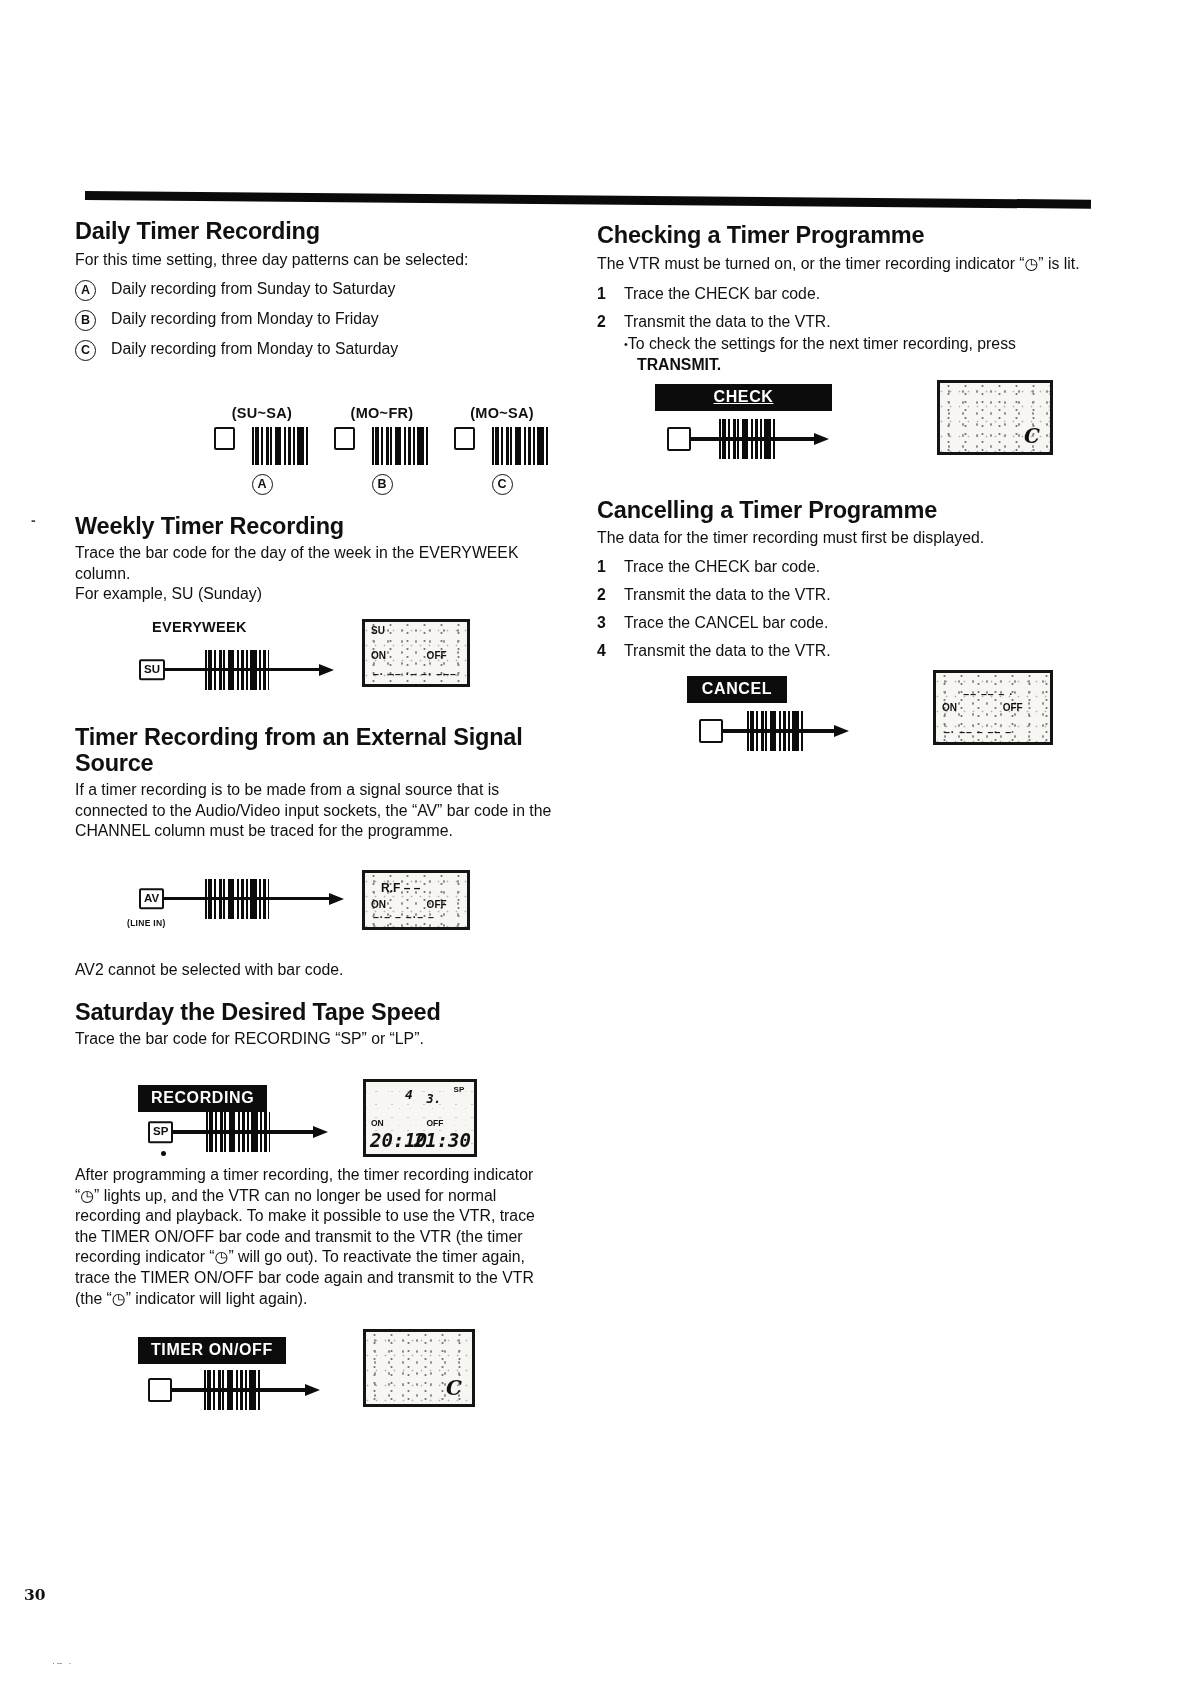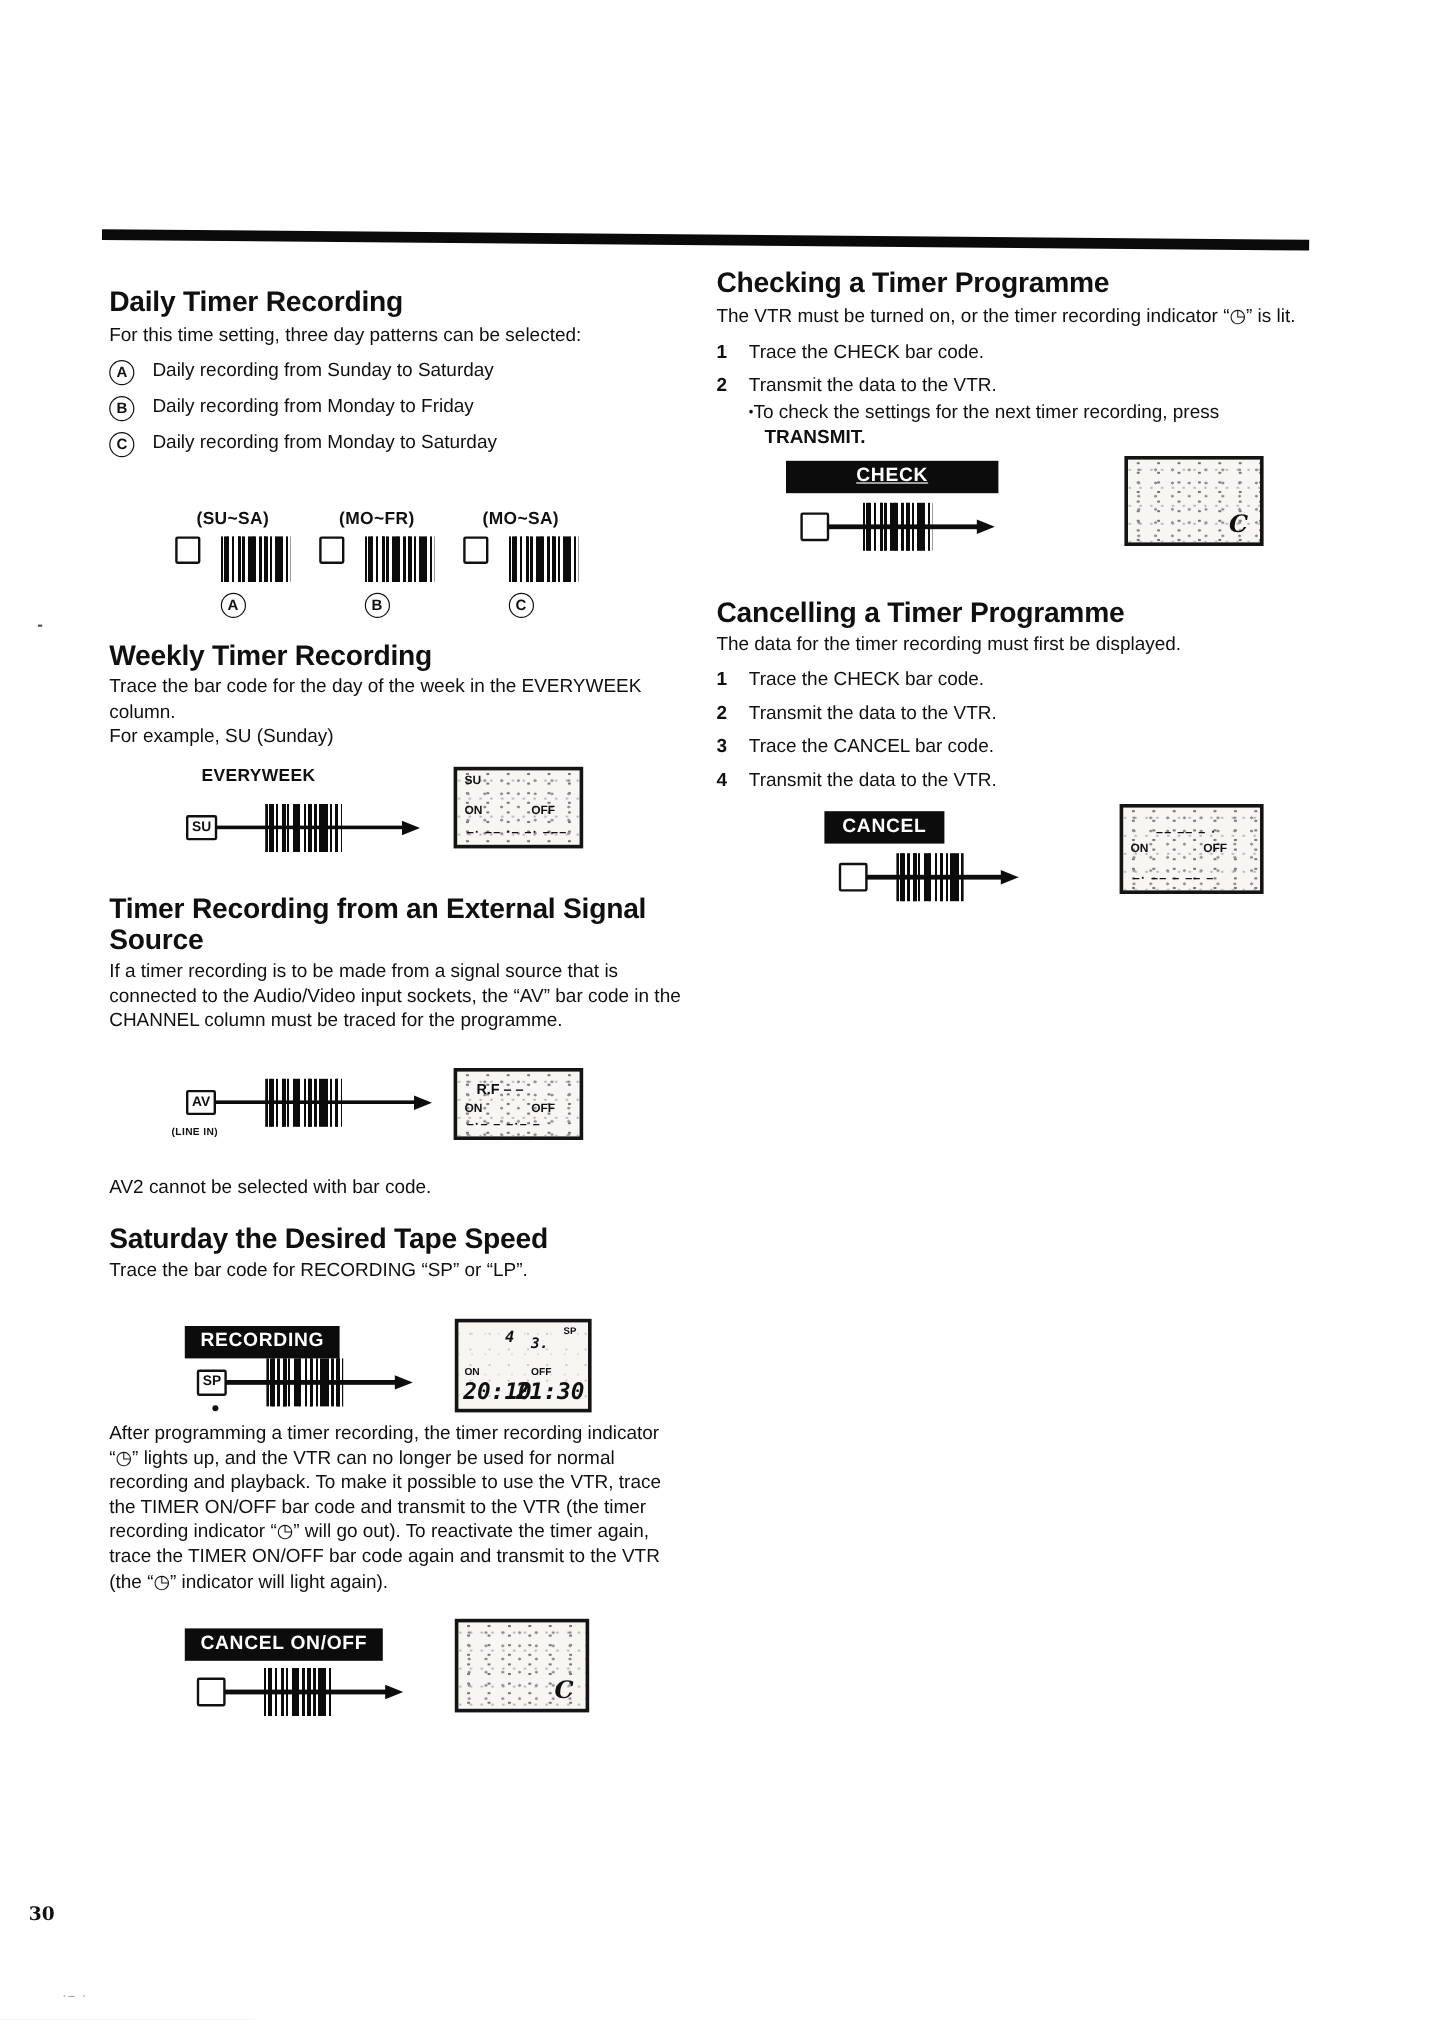--- a/index.html
+++ b/index.html
@@ -7,21 +7,21 @@
     position:relative; width:1191px; height:1683px; margin:0 auto;
     background:#ffffff; color:#101010;
     font-family:"Liberation Sans", sans-serif;
     overflow:hidden;
   }
   .toprule {
     position:absolute; left:85px; top:191px; width:1006px; height:9px;
     background:#0a0a0a; transform:rotate(0.5deg); transform-origin:left center;
   }
   .col { position:absolute; }
-  .col-left  { left:91px;  top:218px; width:478px;margin-top:20px; }
+  .col-left  { left:75px;  top:218px; width:478px; }
   .col-right { left:597px; top:222px; width:500px; }
 
   h2 { font-size:23.5px; font-weight:bold; margin:0; line-height:1.12; letter-spacing:-0.2px; }
   p  { font-size:15.8px; line-height:1.3; margin:0; }
 
   .mt4{margin-top:4px}.mt6{margin-top:6px}.mt10{margin-top:10px}.mt12{margin-top:12px}
   .mt14{margin-top:14px}.mt16{margin-top:16px}.mt18{margin-top:18px}.mt20{margin-top:20px}
   .mt24{margin-top:24px}.mt30{margin-top:30px}.mt33{margin-top:33px}.mt44{margin-top:44px}
 
   
@@ -34,21 +34,21 @@
   .pat { display:flex; gap:15px; align-items:flex-start; margin-top:9px; font-size:15.8px; }
 
   
   .bars {
     background:
       repeating-linear-gradient(90deg, #0b0b0b 0 2px, rgba(0,0,0,0) 2px 5px, #0b0b0b 5px 7px, rgba(0,0,0,0) 7px 9px),
       repeating-linear-gradient(90deg, rgba(0,0,0,0) 0 3px, #0b0b0b 3px 6px, rgba(0,0,0,0) 6px 11px);
   }
 
   
-  .bcrow { display:flex; padding-left:52px; gap:18px; }
+  .bcrow { display:flex; padding-left:52px; gap:18px;justify-content:flex-end; }
   .bcg   { width:102px; text-align:center; }
   .bcg .bclabel { font-size:14.5px; font-weight:bold; letter-spacing:0.3px; }
   .bcg .boxesrow { display:flex; justify-content:center; align-items:flex-start; gap:17px; margin-top:6px; }
   .chk { width:21px; height:23px; border:2.6px solid #101010; box-sizing:border-box; background:#fff; border-radius:2px; }
   .bcg .bars { width:58px; height:38px; }
   .bcg .circ { margin-top:9px; }
 
   
   .fig { position:relative; }
   .fig > * { position:absolute; }
@@ -217,21 +217,21 @@
         <span style="left:5px; top:36px; font-size:8.5px; font-weight:bold;">ON</span>
         <span style="left:56%; top:36px; font-size:8.5px; font-weight:bold;">OFF</span>
         <span class="seg" style="left:4px; bottom:3px; font-size:19px;">20:10</span>
         <span class="seg" style="right:3px; bottom:3px; font-size:19px;">21:30</span>
       </div>
     </div>
 
     <p class="mt4">After programming a timer recording, the timer recording indicator “◷” lights up, and the VTR can no longer be used for normal recording and playback. To make it possible to use the VTR, trace the TIMER ON/OFF bar code and transmit to the VTR (the timer recording indicator “◷” will go out). To reactivate the timer again, trace the TIMER ON/OFF bar code again and transmit to the VTR (the “◷” indicator will light again).</p>
 
     <div class="fig mt20" style="height:86px;">
-      <div class="band" style="left:63px; top:8px;">CANCEL ON/OFF</div>
+      <div class="band" style="left:63px; top:8px;">TIMER ON/OFF</div>
       <div class="trace" style="left:73px; top:44px; width:172px;">
         <span class="tbox"></span>
         <span class="shaft"></span>
         <span class="bars" style="left:56px; width:58px;"></span>
         <span class="ahead"></span>
       </div>
       <div class="vtr" style="left:288px; top:0; width:112px; height:78px;">
         <span class="dclock">C</span>
       </div>
     </div>

